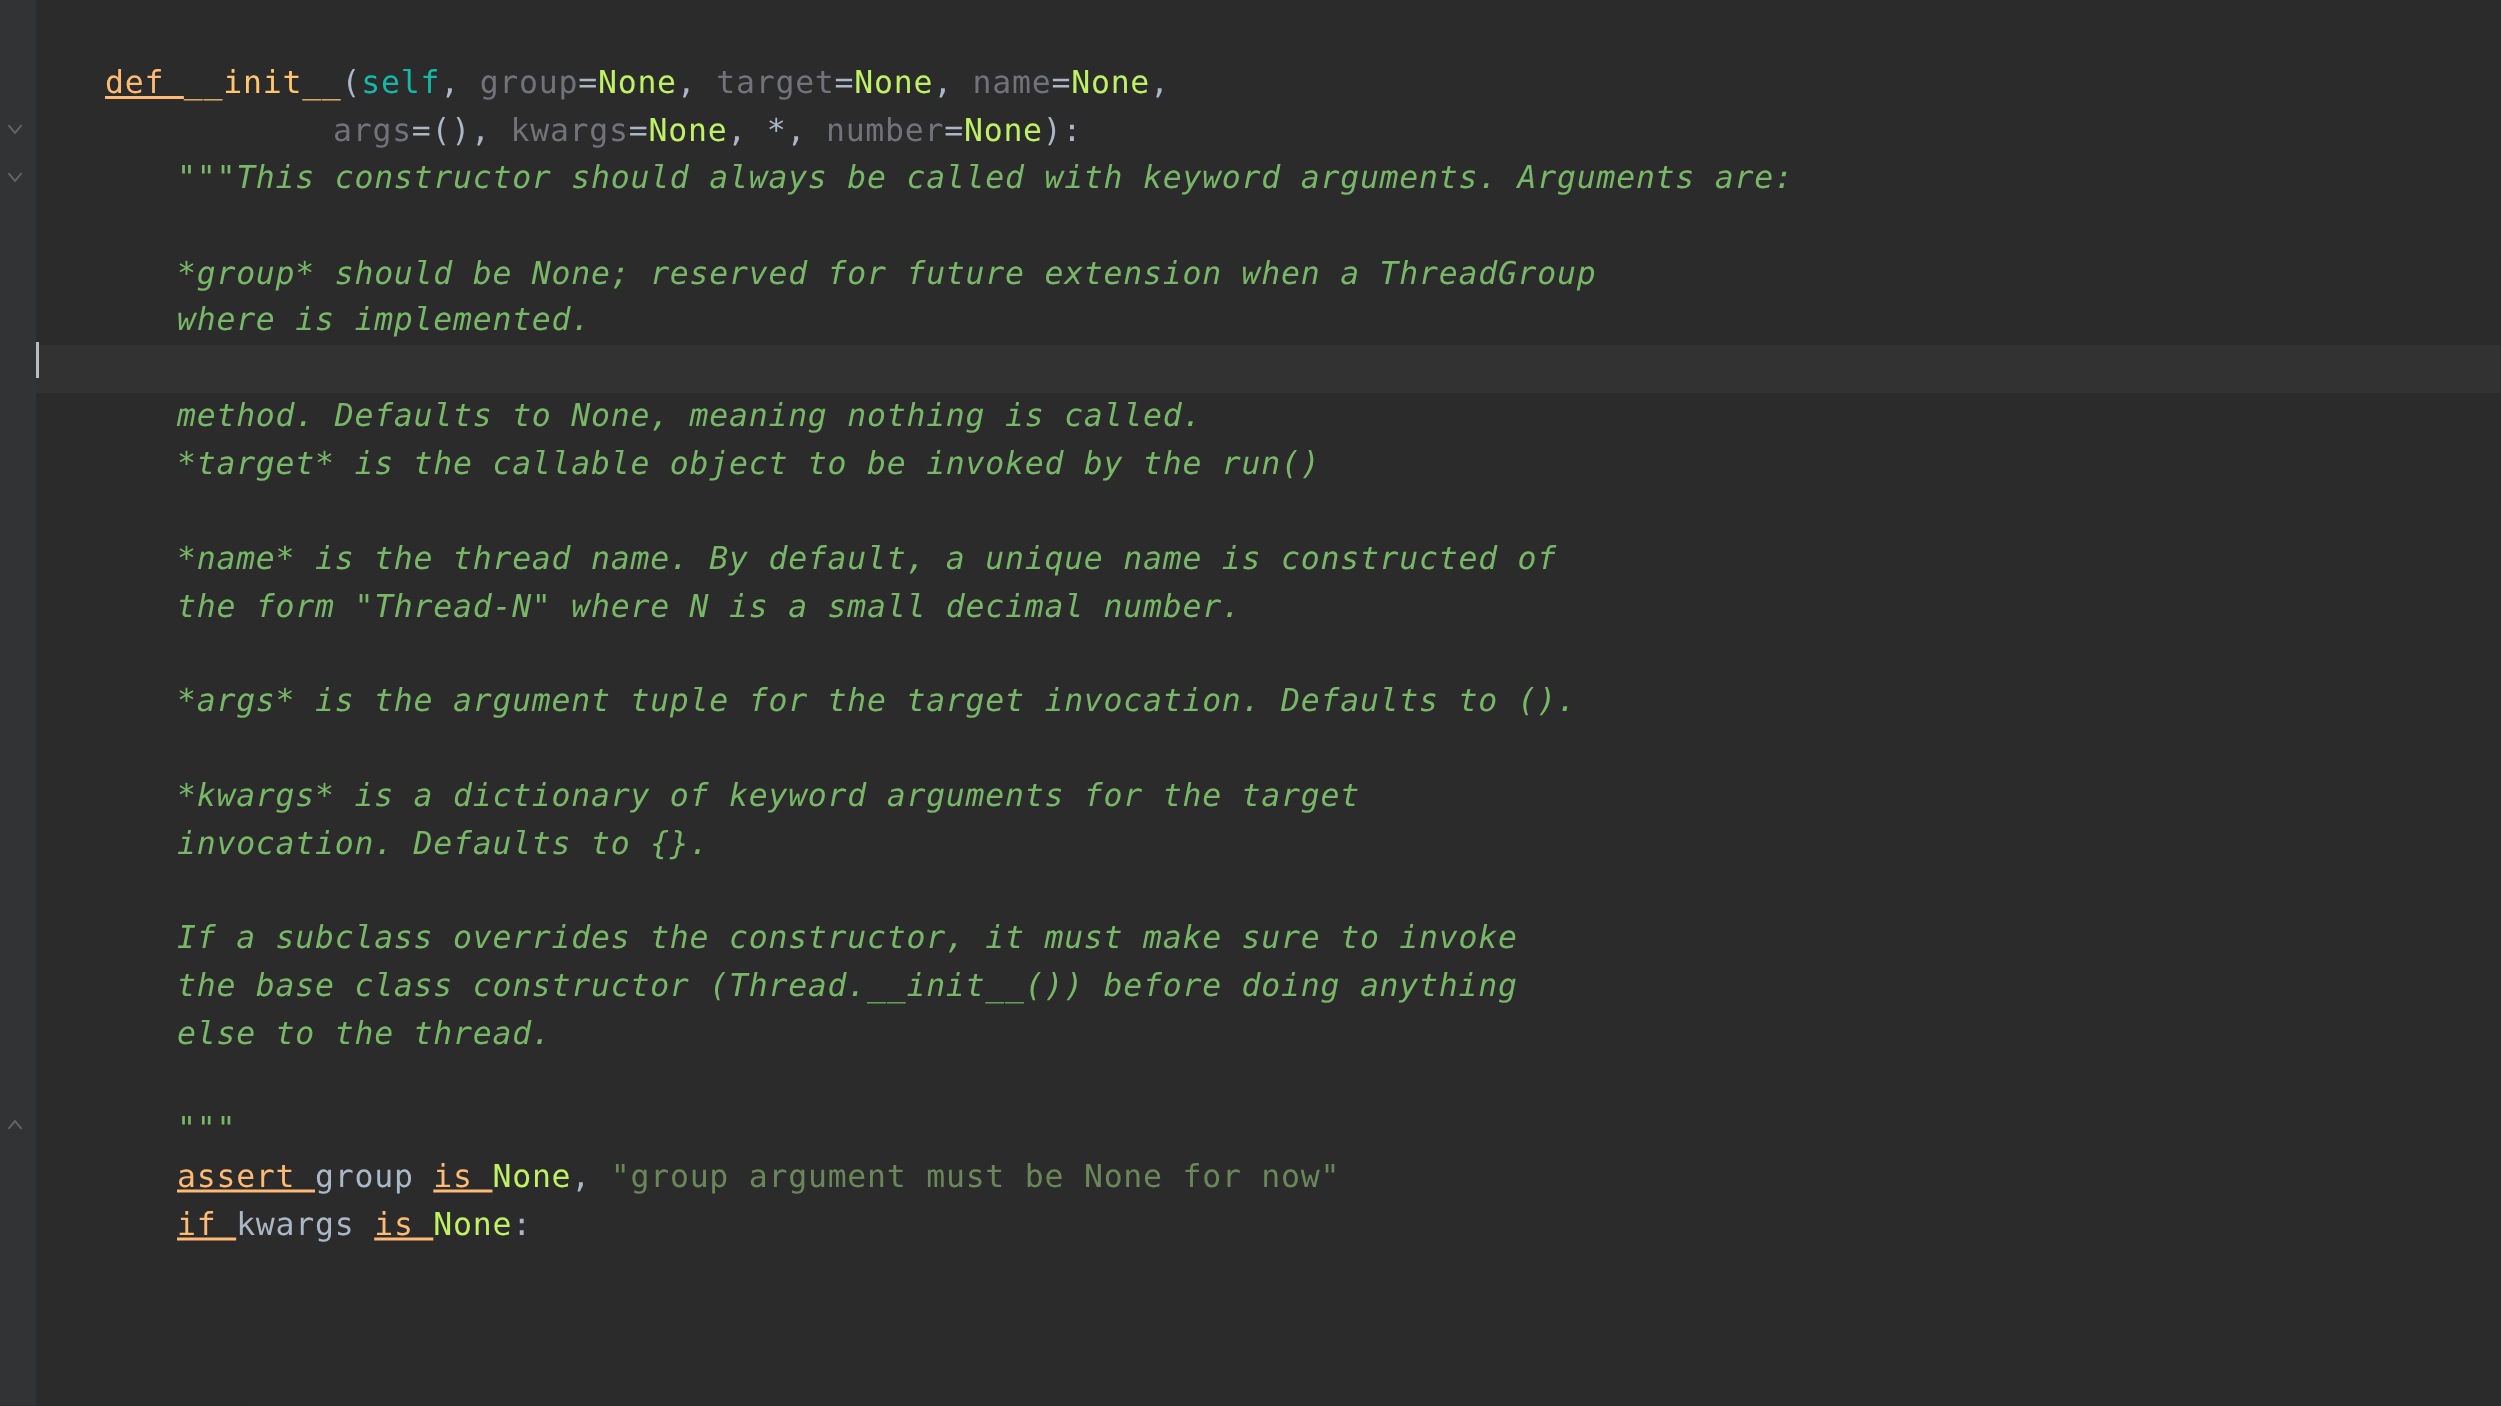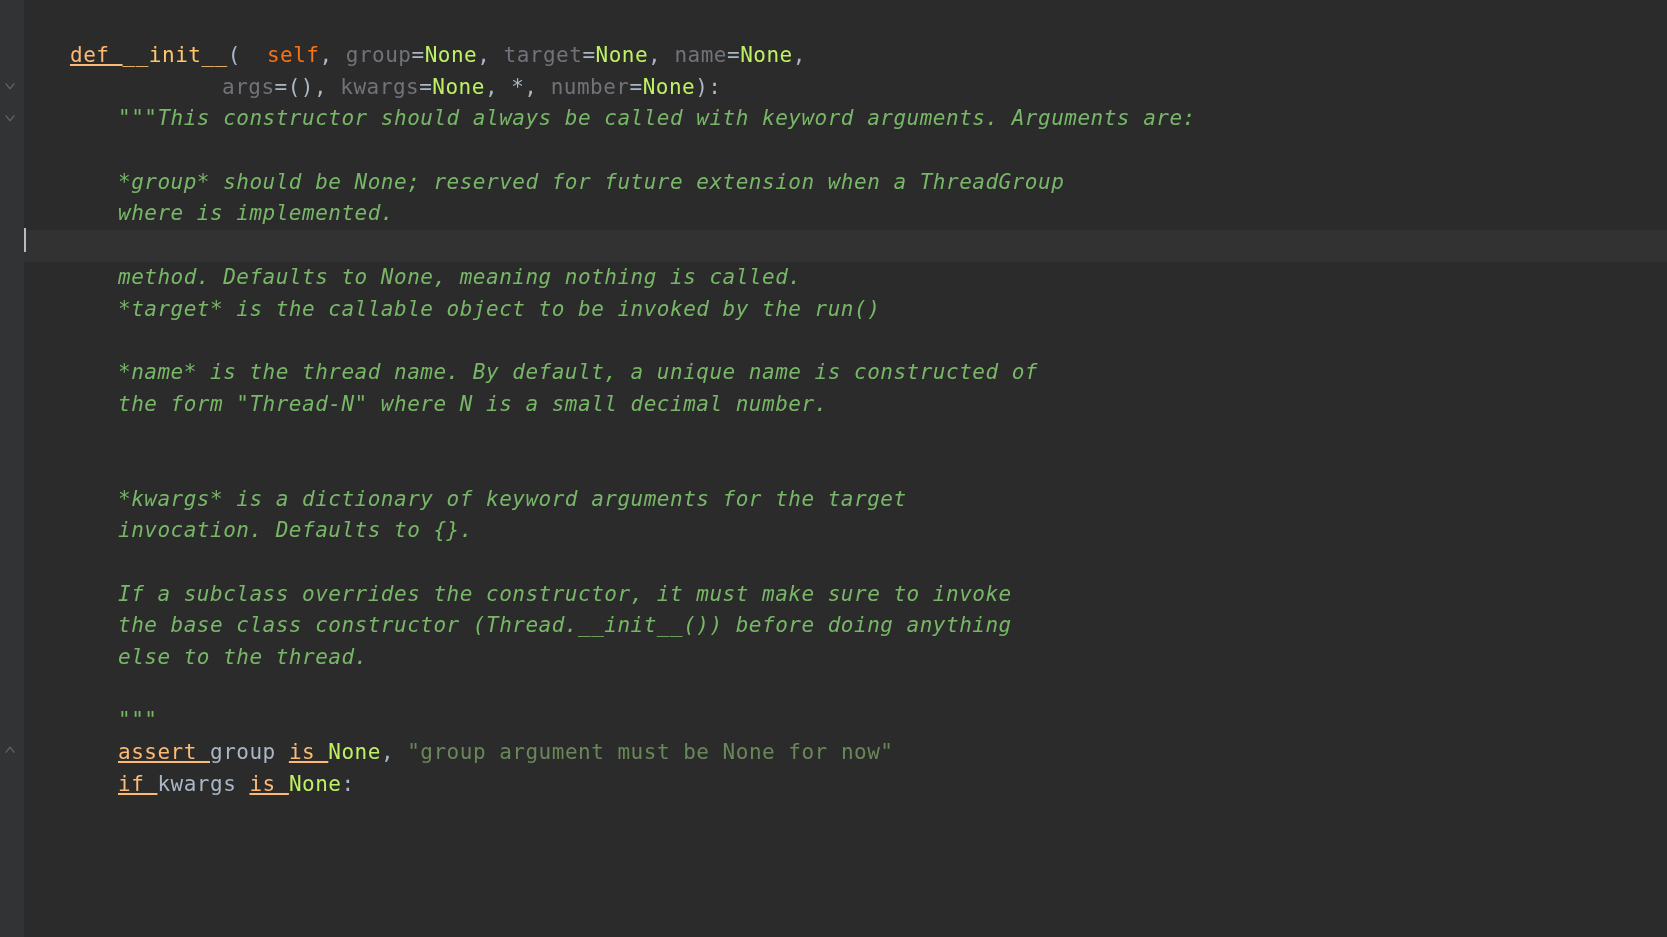--- a/index.html
+++ b/index.html
@@ -55,21 +55,21 @@
     position: absolute;
     width: 2px;
     height: 24px;
     background: #bbbbbb;
     left: 0px;
     top: 228px;
   }
   .kw { color: #fdba74; text-decoration: underline; }
   .fn { color: #ffc66d; }
   .param { color: #72737a; }
-  .self { color: #f97316; margin-left: 26px; }
+  .self { color: #14b8a6; }
   .none { color: #bef264; }
   .pn { color: #a9b7c6; }
   .doc { color: #77b767; font-style: italic; }
   .str { color: #6a8759; }
   .ident { color: #a9b7c6; }
 
   .indent1 { padding-left: 46px; }
   .indent2 { padding-left: 94px; }
   .indent-cont { padding-left: 198px; }
 </style>
@@ -106,20 +106,21 @@
     <div class="line indent2"><span class="doc"></span></div>
     <div class="line indent2"><span class="doc">*group* should be None; reserved for future extension when a ThreadGroup</span></div>
     <div class="line indent2"><span class="doc">where is implemented.</span></div>
     <div class="line indent2 highlighted"><span class="doc"></span></div>
     <div class="line indent2"><span class="doc">method. Defaults to None, meaning nothing is called.</span></div>
     <div class="line indent2"><span class="doc">*target* is the callable object to be invoked by the run()</span></div>
     <div class="line indent2"><span class="doc"></span></div>
     <div class="line indent2"><span class="doc">*name* is the thread name. By default, a unique name is constructed of</span></div>
     <div class="line indent2"><span class="doc">the form "Thread-N" where N is a small decimal number.</span></div>
     <div class="line indent2"><span class="doc"></span></div>
+    <div class="line indent2"><span class="doc">*args* is the argument tuple for the target invocation. Defaults to ().</span></div>
     <div class="line indent2"><span class="doc"></span></div>
     <div class="line indent2"><span class="doc">*kwargs* is a dictionary of keyword arguments for the target</span></div>
     <div class="line indent2"><span class="doc">invocation. Defaults to {}.</span></div>
     <div class="line indent2"><span class="doc"></span></div>
     <div class="line indent2"><span class="doc">If a subclass overrides the constructor, it must make sure to invoke</span></div>
     <div class="line indent2"><span class="doc">the base class constructor (Thread.__init__()) before doing anything</span></div>
     <div class="line indent2"><span class="doc">else to the thread.</span></div>
     <div class="line indent2"><span class="doc"></span></div>
     <div class="line indent2"><span class="doc">"""</span></div>
 

